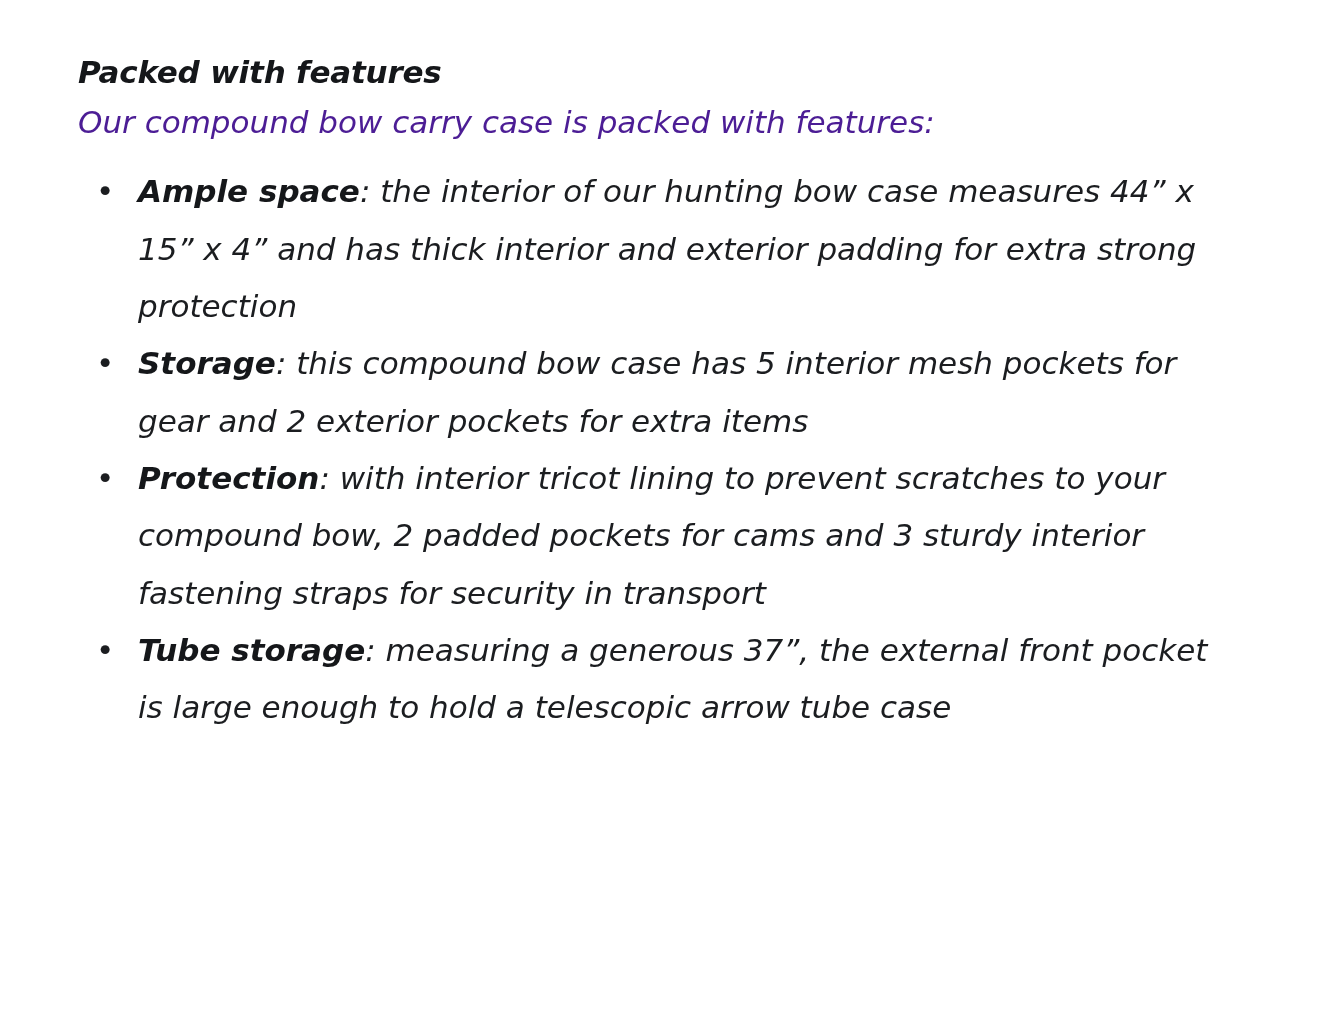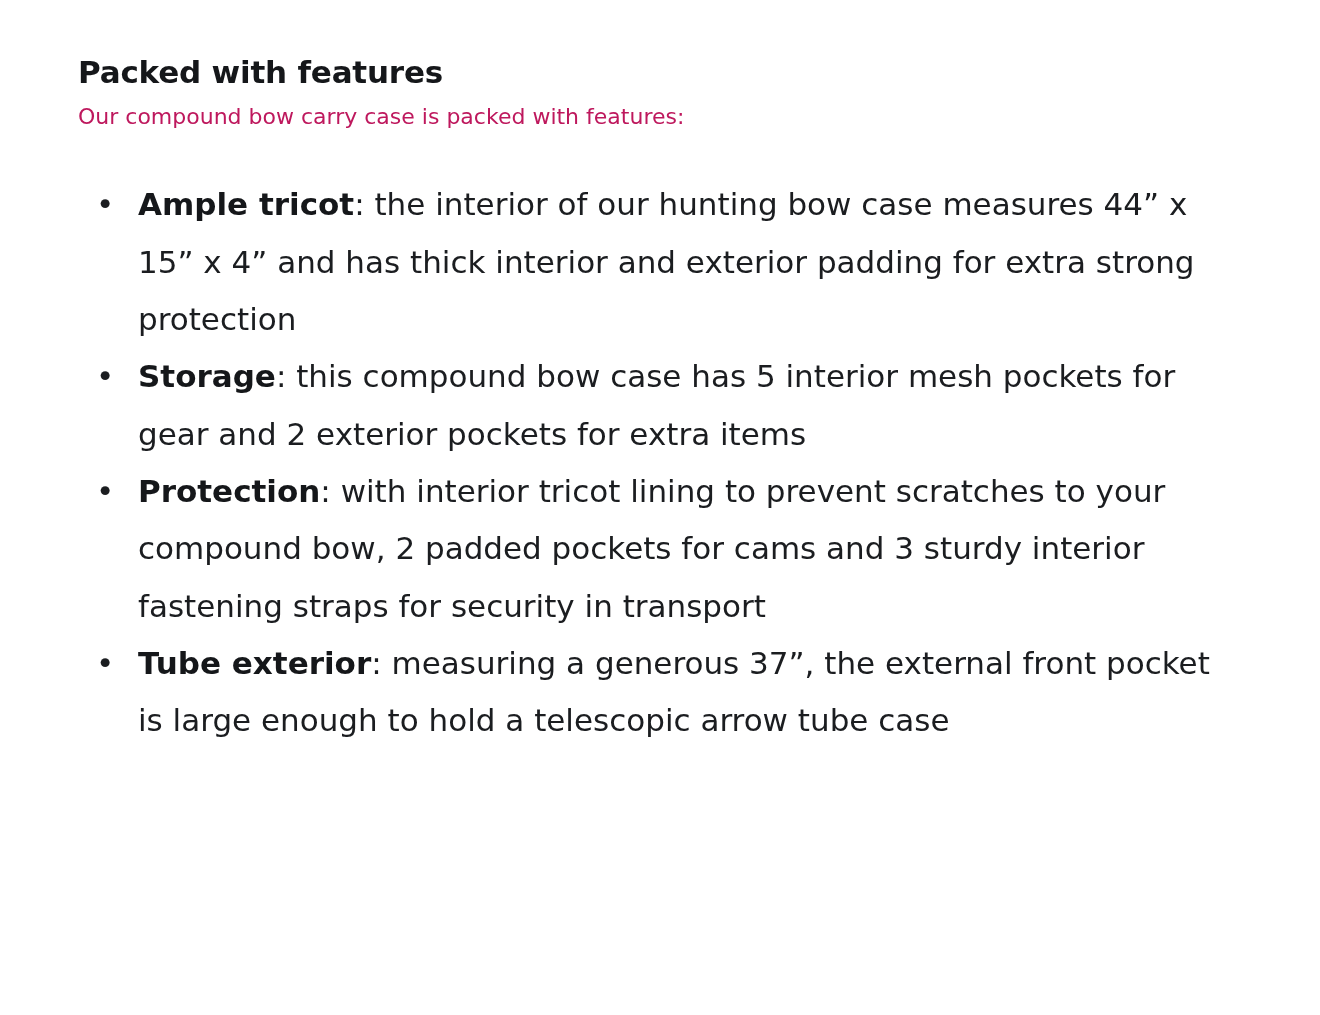--- a/index.html
+++ b/index.html
@@ -12,35 +12,36 @@
     background: #ffffff;
     font-family: "DejaVu Sans", "Liberation Sans", sans-serif;
     color: #1a1a1a;
     overflow: hidden;
   }
   .page {
     box-sizing: border-box;
     width: 1320px;
     height: 1015px;
     padding: 52px 78px 0 78px;
+    font-style: italic;
   }
   .heading {
     font-size: 31px;
     font-weight: 700;
     letter-spacing: -0.2px;
     line-height: 1.3;
     margin: 0 0 10px 0;
     color: #15171a;
   }
   .intro {
-    font-size: 22px;
+    font-size: 31px;
     font-weight: 400;
     line-height: 1.32;
-    margin: 0 0 45px 0;
-    color: #be185d;
+    margin: 0 0 20px 0;
+    color: #4c1d95;
   }
   ul.feature-list {
     list-style: none;
     margin: 0;
     padding: 0;
   }
   ul.feature-list > li {
     position: relative;
     padding-left: 60px;
     font-size: 31px;
@@ -67,32 +68,32 @@
 <div class="page">
 
   <h2 class="heading">Packed with features</h2>
 
   <p class="intro">Our compound bow carry case is packed with features:</p>
 
   <ul class="feature-list">
 
     <li>
       <span class="bullet">•</span>
-      <span class="term">Ample tricot</span><span>: </span><span>the interior of our hunting bow case measures 44” x 15” x 4” and has thick interior and exterior padding for extra strong protection</span>
+      <span class="term">Ample space</span><span>: </span><span>the interior of our hunting bow case measures 44” x 15” x 4” and has thick interior and exterior padding for extra strong protection</span>
     </li>
 
     <li>
       <span class="bullet">•</span>
       <span class="term">Storage</span><span>: </span><span>this compound bow case has 5 interior mesh pockets for gear and 2 exterior pockets for extra items</span>
     </li>
 
     <li>
       <span class="bullet">•</span>
       <span class="term">Protection</span><span>: </span><span>with interior tricot lining to prevent scratches to your compound bow, 2 padded pockets for cams and 3 sturdy interior fastening straps for security in transport</span>
     </li>
 
     <li>
       <span class="bullet">•</span>
-      <span class="term">Tube exterior</span><span>: </span><span>measuring a generous 37”, the external front pocket is large enough to hold a telescopic arrow tube case</span>
+      <span class="term">Tube storage</span><span>: </span><span>measuring a generous 37”, the external front pocket is large enough to hold a telescopic arrow tube case</span>
     </li>
 
   </ul>
 </div>
 
 </body></html>

